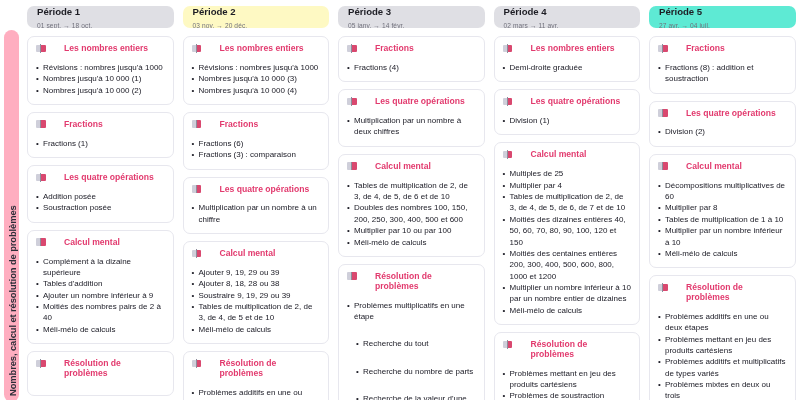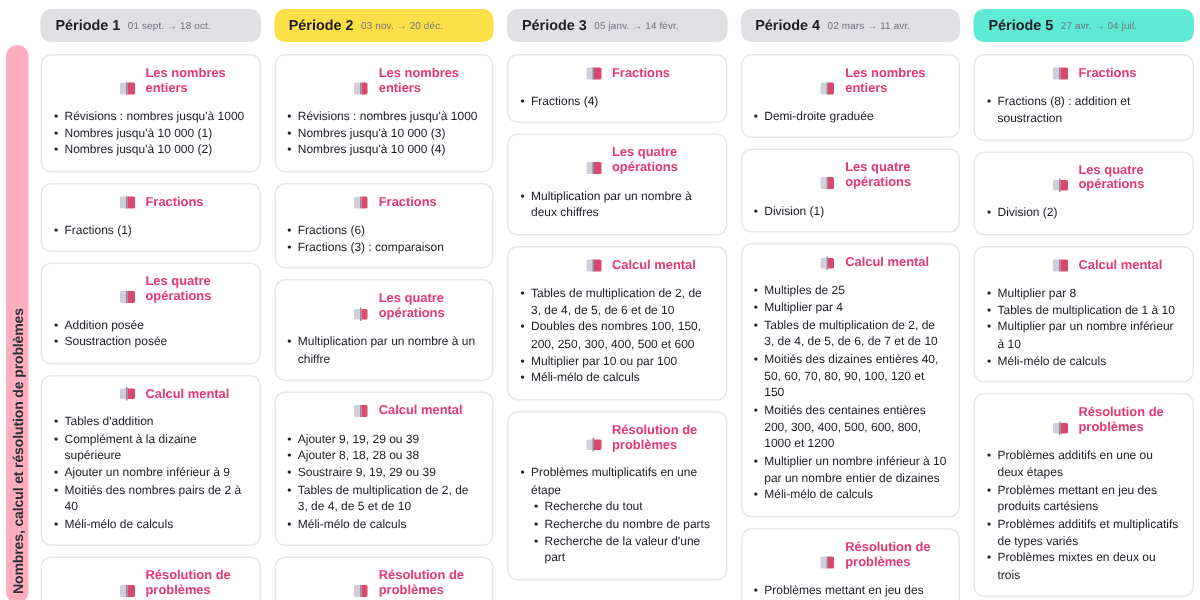--- a/index.html
+++ b/index.html
@@ -57,25 +57,26 @@
     overflow: hidden;
   }
 
   .period-header {
     background: #dfdfe4;
     border-radius: 7px;
     height: 22px;
     margin-top: 6px;
     margin-bottom: 8px;
     display: flex;
-    align-items: center;
+    align-items: flex-start;
     padding-left: 10px;
     gap: 5px;
     white-space: nowrap;
     overflow: hidden;
+    flex-direction: column;
   }
   .period-name {
     font-size: 9.6px;
     font-weight: 700;
     color: #1d1d24;
   }
   .period-dates {
     font-size: 6.6px;
     color: #71717c;
     letter-spacing: 0.1px;
@@ -83,24 +84,23 @@
 
   .card {
     background: #ffffff;
     border: 1px solid #e7e7ee;
     border-radius: 7px;
     padding: 7px 8px 8px 8px;
     margin-bottom: 7px;
   }
   .card-head {
     display: flex;
-    align-items: flex-end;
-    gap: 7px;
+    align-items: flex-start;
+    gap: 18px;
     margin-bottom: 8px;
-    margin-left: 44px;
   }
   .book-icon {
     flex: 0 0 auto;
     width: 10px; height: 9px;
     position: relative;
     display: inline-block;
   }
   .book-icon i {
     position: absolute;
     display: block;
@@ -147,20 +147,21 @@
   ul.sub {
     list-style: none;
     margin-left: 9px;
   }
   ul.sub > li {
     font-size: 8px;
     line-height: 1.42;
     color: #20202a;
     padding-left: 7px;
     position: relative;
+    margin-top: 16px;
   }
   ul.sub > li::before {
     content: "\2022";
     position: absolute;
     left: 0; top: 0;
     font-size: 8px;
     color: #20202a;
   }
 </style>
 </head>
@@ -223,40 +224,40 @@
         <div class="card" style="border-color: rgb(231, 231, 238);">
           <div class="card-head">
             <span class="book-icon">
               <i class="l"></i>
               <i class="s"></i>
               <i class="r" style="background: rgb(217, 72, 111);"></i>
             </span>
             <span class="card-title" style="color: rgb(226, 58, 110);">Calcul mental</span>
           </div>
           <ul class="items">
+            <li>Complément à la dizaine supérieure</li>
             <li>Tables d'addition</li>
-            <li>Complément à la dizaine supérieure</li>
             <li>Ajouter un nombre inférieur à 9</li>
             <li>Moitiés des nombres pairs de 2 à 40</li>
             <li>Méli-mélo de calculs</li>
           </ul>
         </div>
         <div class="card" style="border-color: rgb(231, 231, 238);">
           <div class="card-head">
             <span class="book-icon">
               <i class="l"></i>
               <i class="s"></i>
               <i class="r" style="background: rgb(217, 72, 111);"></i>
             </span>
             <span class="card-title" style="color: rgb(226, 58, 110);">Résolution de problèmes</span>
           </div>
         </div>
       </div>
       <div class="col">
-        <div class="period-header" style="background: #fde047;">
+        <div class="period-header" style="background: #fef9c3;">
           <span class="period-name">Période 2</span>
           <span class="period-dates">03 nov. → 20 déc.</span>
         </div>
         <div class="card" style="border-color: rgb(231, 231, 238);">
           <div class="card-head">
             <span class="book-icon">
               <i class="l"></i>
               <i class="s"></i>
               <i class="r" style="background: rgb(217, 72, 111);"></i>
             </span>
@@ -491,20 +492,21 @@
         <div class="card" style="border-color: rgb(231, 231, 238);">
           <div class="card-head">
             <span class="book-icon">
               <i class="l"></i>
               <i class="s"></i>
               <i class="r" style="background: rgb(217, 72, 111);"></i>
             </span>
             <span class="card-title" style="color: rgb(226, 58, 110);">Calcul mental</span>
           </div>
           <ul class="items">
+            <li>Décompositions multiplicatives de 60</li>
             <li>Multiplier par 8</li>
             <li>Tables de multiplication de 1 à 10</li>
             <li>Multiplier par un nombre inférieur à 10</li>
             <li>Méli-mélo de calculs</li>
           </ul>
         </div>
         <div class="card" style="border-color: rgb(231, 231, 238);">
           <div class="card-head">
             <span class="book-icon">
               <i class="l"></i>

